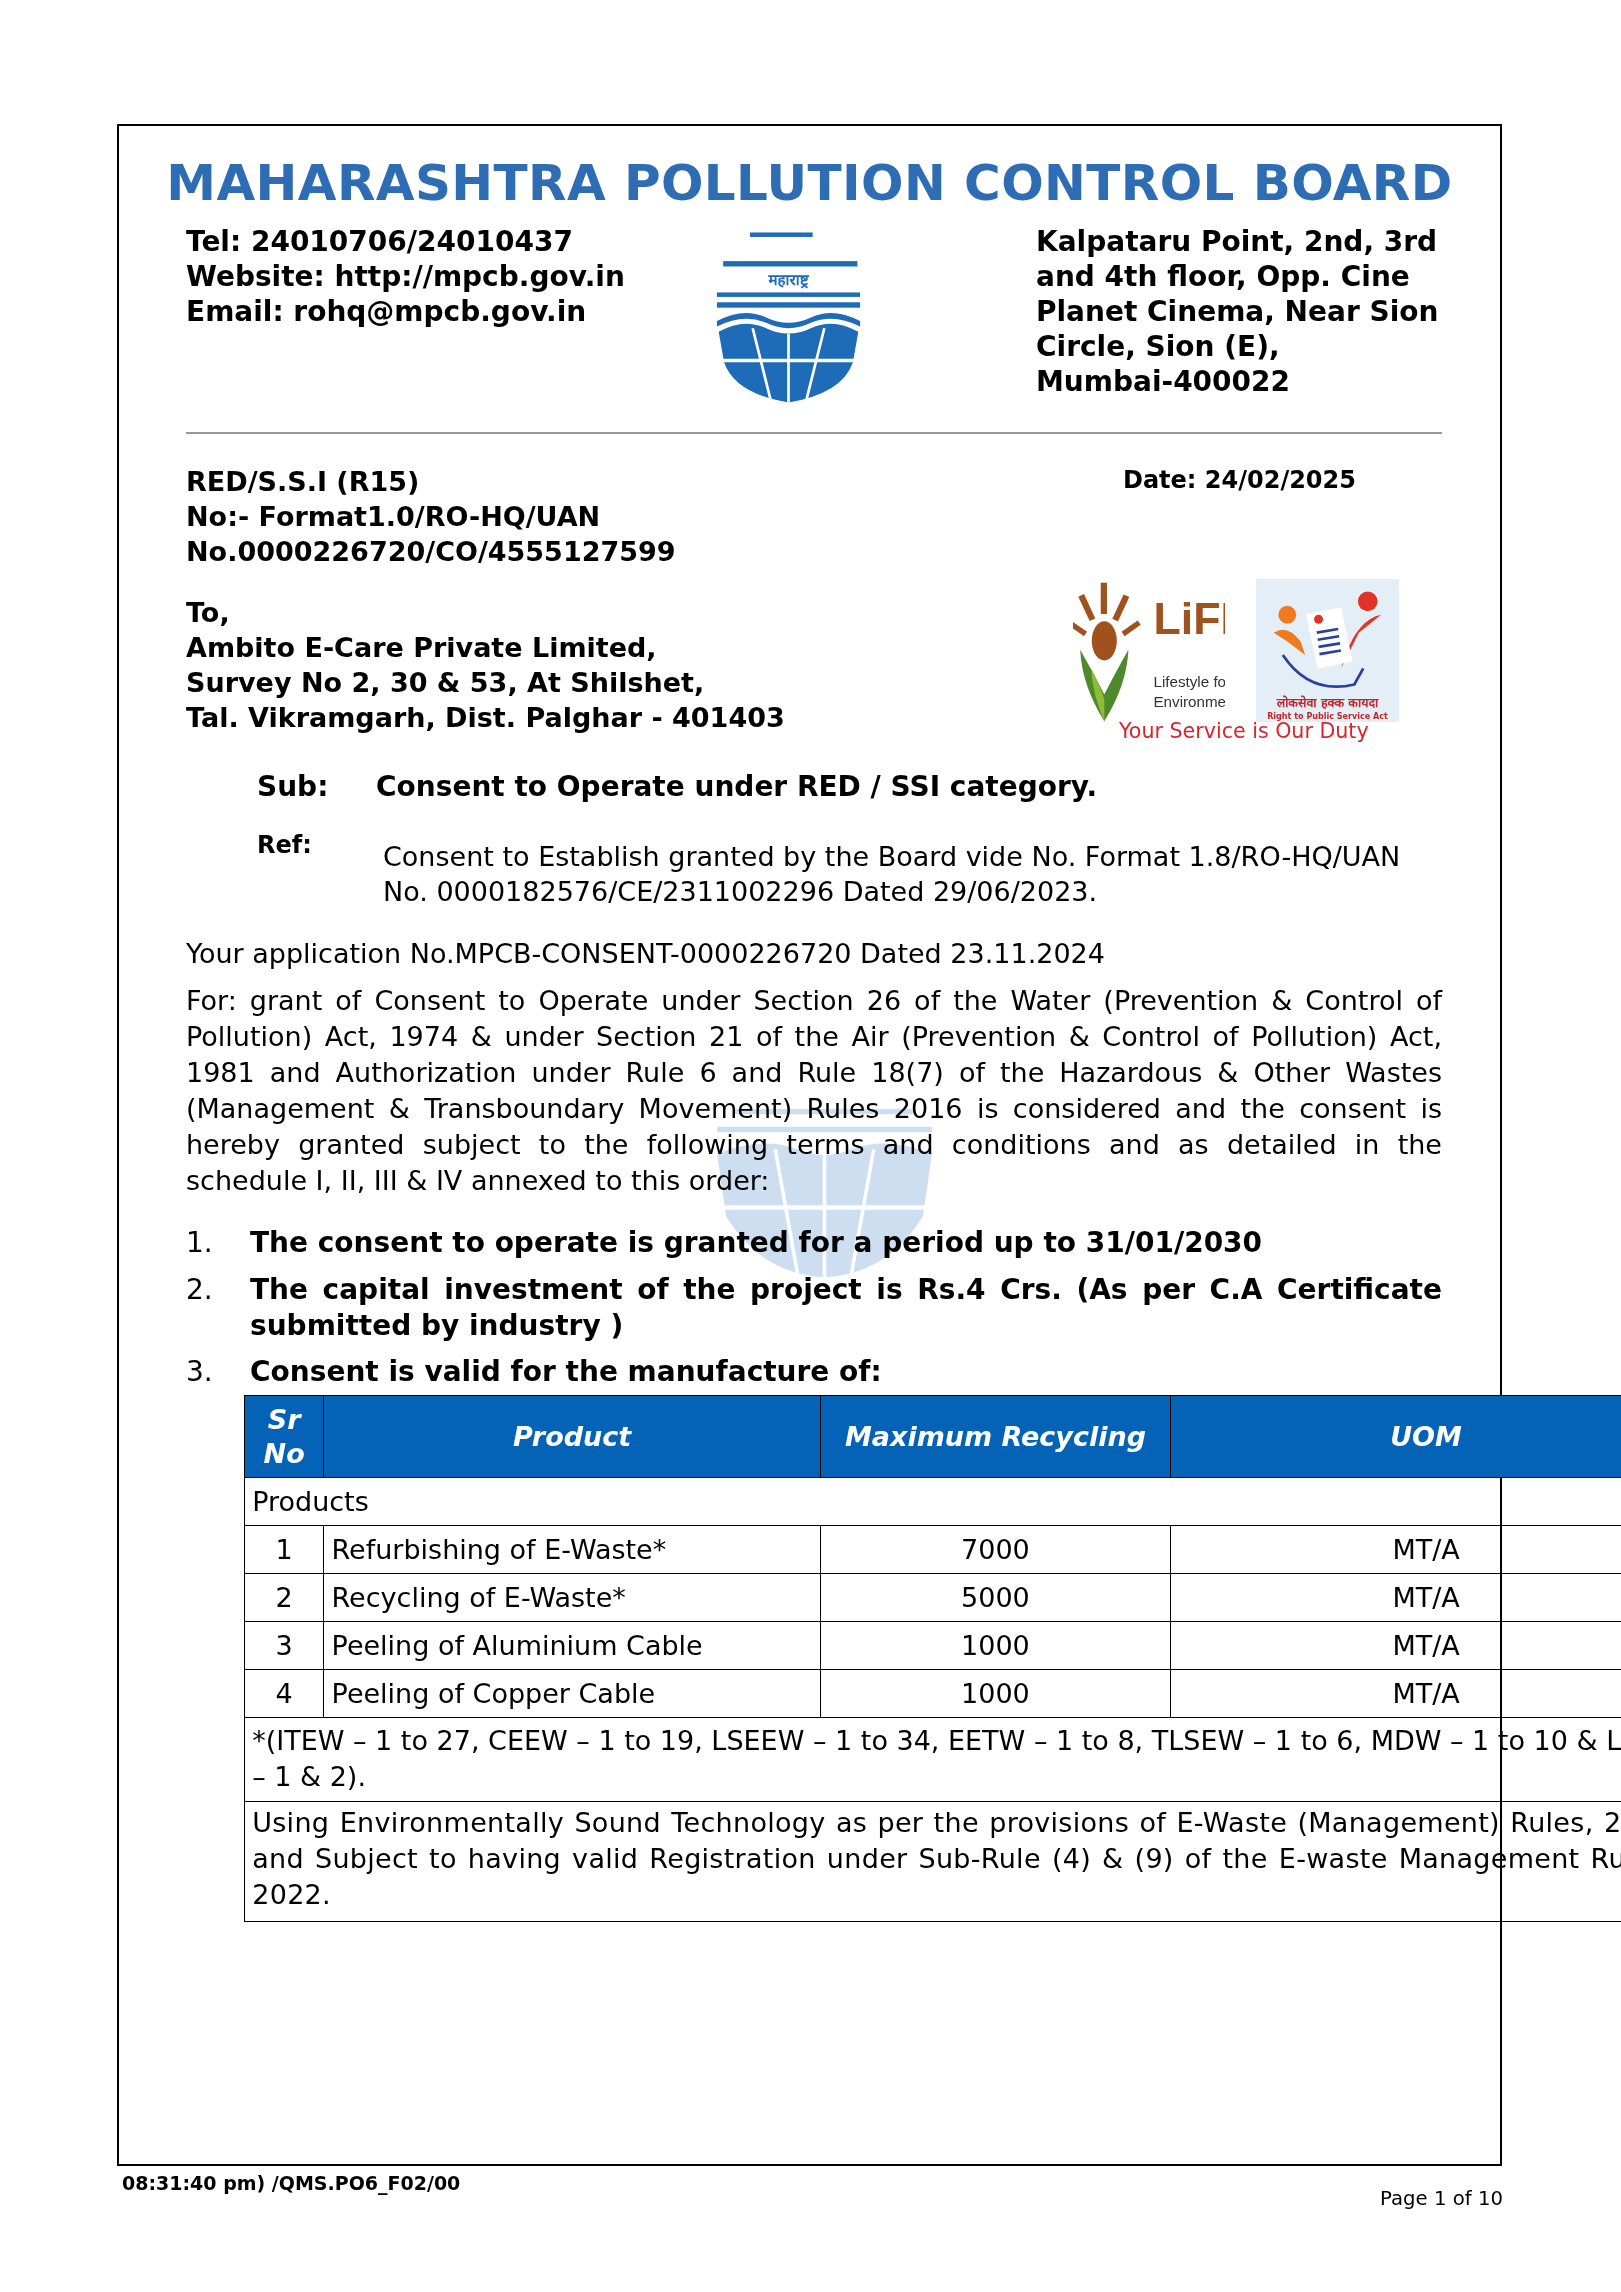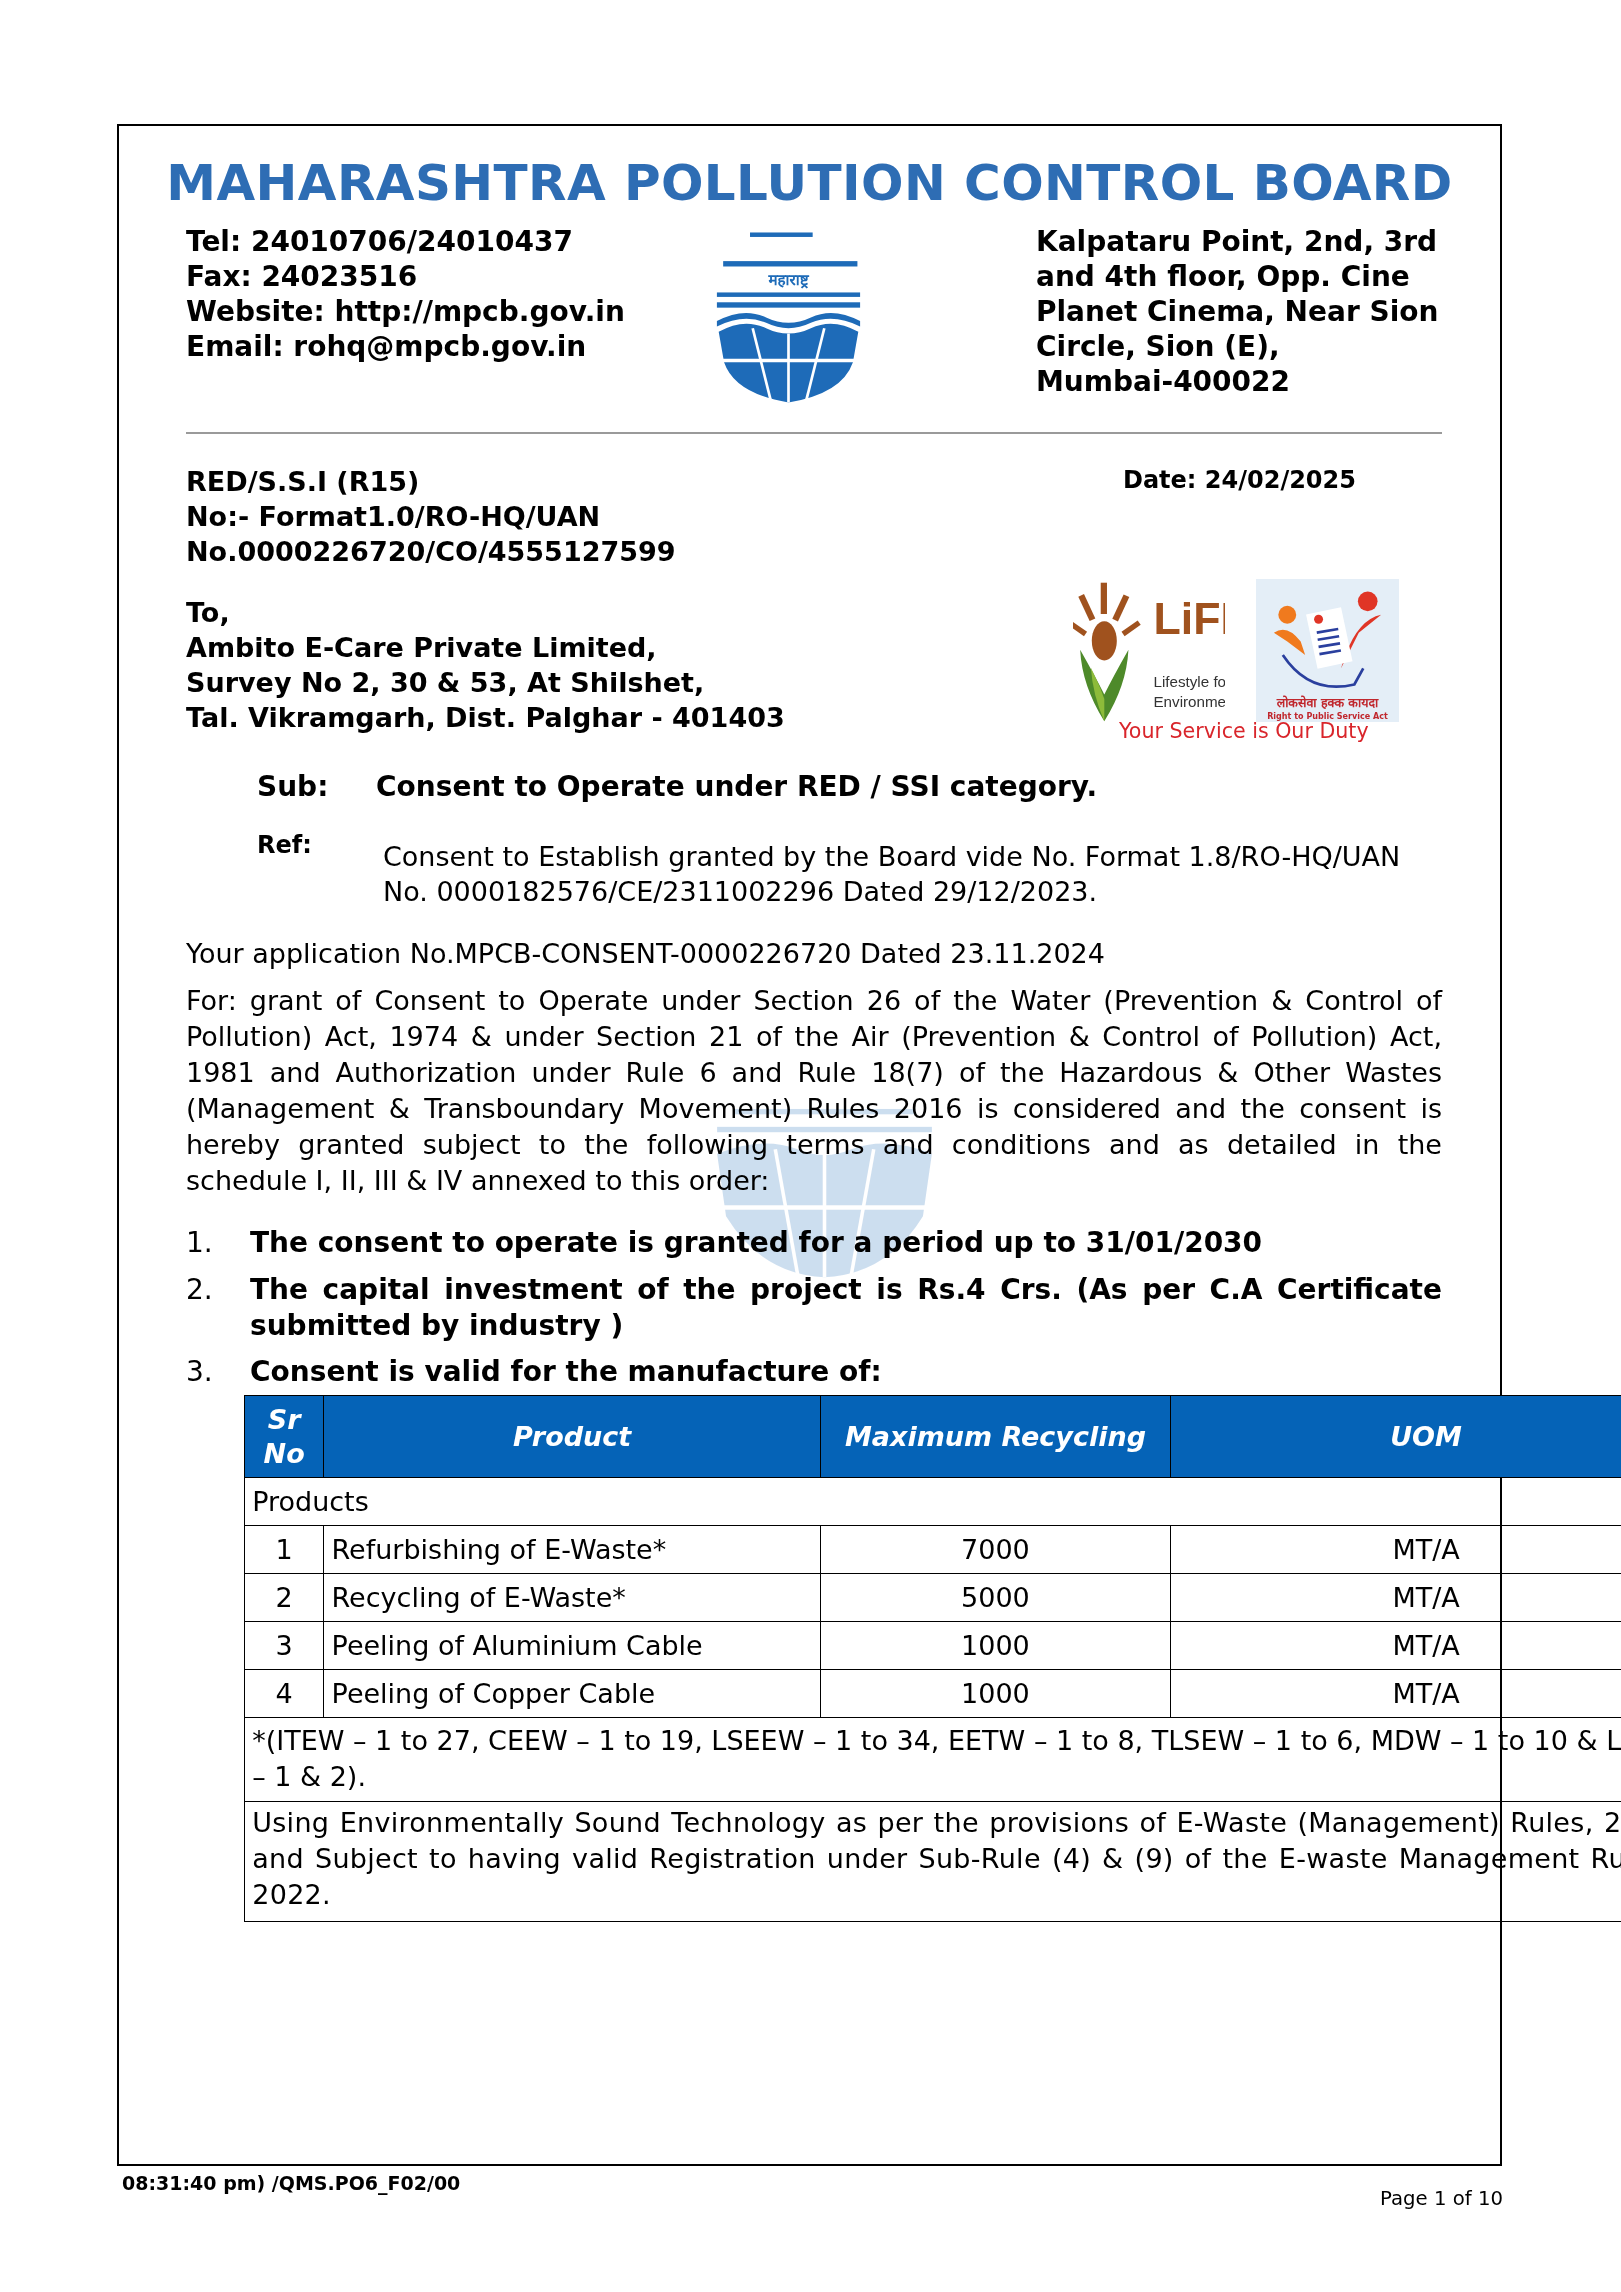--- a/index.html
+++ b/index.html
@@ -51,21 +51,20 @@
 </style>
 </head>
 <body>
 
 <div class="frame"></div>
 
 <div class="abs title">MAHARASHTRA POLLUTION CONTROL BOARD</div>
 
 <div class="abs contact">
   <div>Tel: 24010706/24010437</div>
-  <div>Fax: 24023516</div>
   <div>Website: http://mpcb.gov.in</div>
   <div>Email: rohq@mpcb.gov.in</div>
 </div>
 
 <svg class="abs logo" viewBox="0 0 200 200">
   <rect x="57" y="5" width="70" height="5" fill="#1E6BB8"></rect>
   <rect x="27" y="37" width="150" height="6" fill="#1E6BB8"></rect>
   <text x="100" y="64" font-size="17" fill="#1E6BB8" text-anchor="middle" font-weight="bold">महाराष्ट्र</text>
   <rect x="20" y="72" width="160" height="5" fill="#1E6BB8"></rect>
   <rect x="20" y="83" width="160" height="6" fill="#1E6BB8"></rect>
@@ -137,21 +136,21 @@
 </svg>
 
 <div class="abs tagline">Your Service is Our Duty</div>
 
 <div class="abs sub-label">Sub:</div>
 <div class="abs sub-text">Consent to Operate under RED / SSI category.</div>
 
 <div class="abs ref-label">Ref:</div>
 <div class="abs ref-text">
   <div>Consent to Establish granted by the Board vide No. Format 1.8/RO-HQ/UAN</div>
-  <div>No. 0000182576/CE/2311002296 Dated 29/12/2023.</div>
+  <div>No. 0000182576/CE/2311002296 Dated 29/06/2023.</div>
 </div>
 
 <svg class="abs watermark" viewBox="0 0 260 200">
   <rect x="30" y="10" width="200" height="6" fill="#1E6BB8"></rect>
   <rect x="10" y="30" width="240" height="6" fill="#1E6BB8"></rect>
   <path d="M10 60 Q60 40 100 55 Q130 68 160 55 Q200 40 250 60 L240 130 Q200 195 130 198 Q60 195 20 130 Z" fill="#1E6BB8"></path>
   <line x1="130" y1="60" x2="130" y2="198" stroke="#fff" stroke-width="4"></line>
   <line x1="75" y1="55" x2="100" y2="195" stroke="#fff" stroke-width="4"></line>
   <line x1="185" y1="55" x2="160" y2="195" stroke="#fff" stroke-width="4"></line>
   <line x1="15" y1="120" x2="245" y2="120" stroke="#fff" stroke-width="5"></line>

